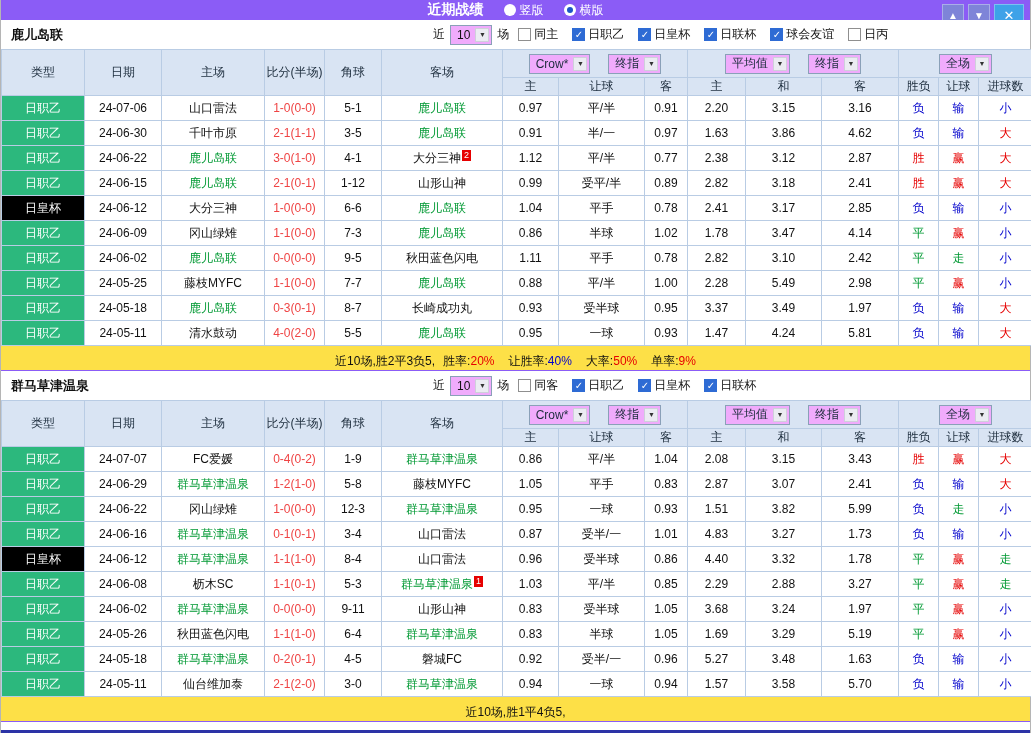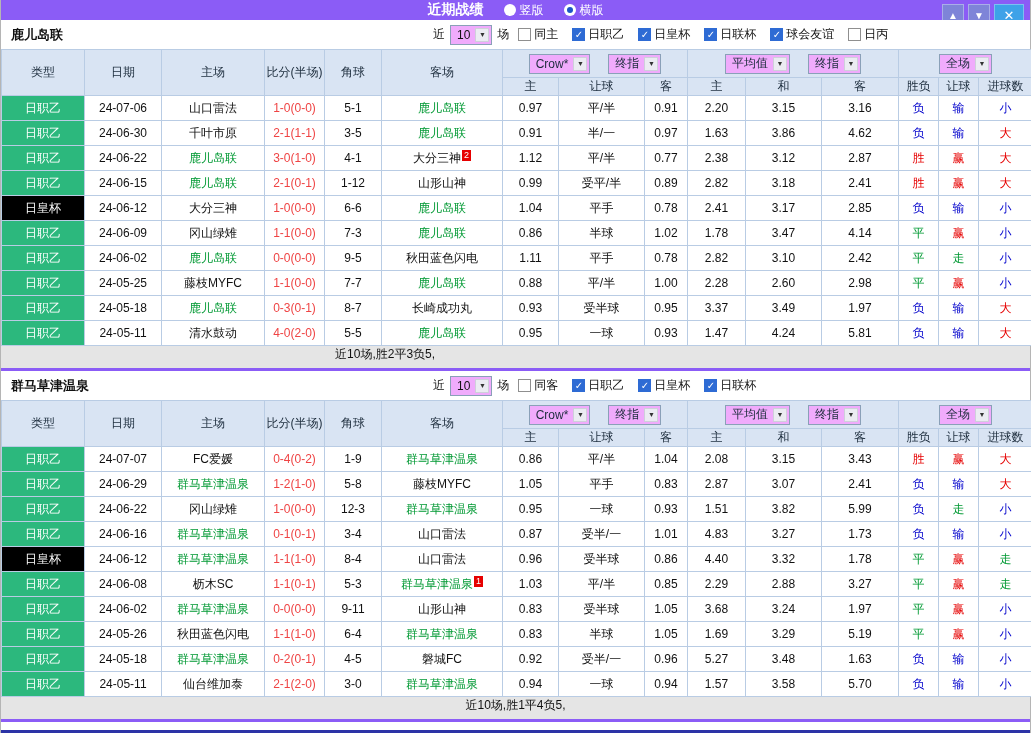--- a/index.html
+++ b/index.html
@@ -47,21 +47,21 @@
   .cell-type.type-league { background: #2cb87d; color: #fff; }
   .cell-type.type-cup { background: #000; color: #fff; }
   .team-name.highlight { color: #009933; }
   .cell-score { color: #ef4444; }
   .badge { background: #e60000; color: #fff; font-size: 9px; padding: 0 2px; line-height: 11px; display: inline-block; margin-left: 1px; vertical-align: top; }
   .t-red { color: #e60000; }
   .t-blue { color: #0000cc; }
   .t-green { color: #009933; }
 
   
-  .section-footer { height: 25px; display: flex; align-items: flex-start; justify-content: center; gap: 8px; font-size: 12px; background: #e5e5e5; border-bottom: 3px solid #8b5cf6; }
+  .section-footer { height: 25px; display: flex; align-items: flex-end; justify-content: center; gap: 8px; font-size: 12px; background: #fde047; border-bottom: 1px solid #8b5cf6; }
   .footer-stats { display: inline-flex; gap: 14px; margin-top: 32px; }
 
   .bottom-edge { height: 3px; background: #2c33a6; margin-top: 8px; }
 </style>
 </head>
 <body>
 
 <div class="window">
 
   <div class="titlebar">
@@ -317,21 +317,21 @@
             <td class="cell-type type-league">日职乙</td>
             <td class="cell-date">24-05-25</td>
             <td class="cell-team"><span class="team-name">藤枝MYFC</span></td>
             <td class="cell-score">1-1(0-0)</td>
             <td class="cell-corner">7-7</td>
             <td class="cell-team"><span class="team-name highlight">鹿儿岛联</span></td>
             <td class="cell-odds">0.88</td>
             <td class="cell-odds">平/半</td>
             <td class="cell-odds">1.00</td>
             <td class="cell-odds">2.28</td>
-            <td class="cell-odds">2.60</td>
+            <td class="cell-odds">5.49</td>
             <td class="cell-odds">2.98</td>
             <td class="cell-result t-green">平</td>
             <td class="cell-result t-red">赢</td>
             <td class="cell-result t-blue">小</td>
           </tr>
           <tr>
             <td class="cell-type type-league">日职乙</td>
             <td class="cell-date">24-05-18</td>
             <td class="cell-team"><span class="team-name highlight">鹿儿岛联</span></td>
             <td class="cell-score">0-3(0-1)</td>

